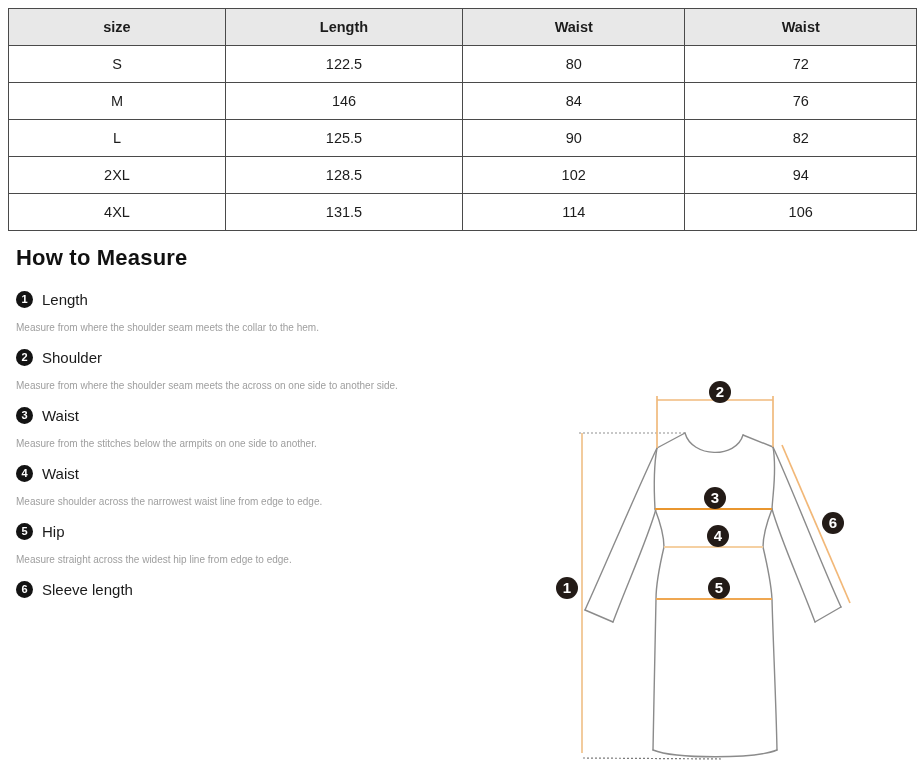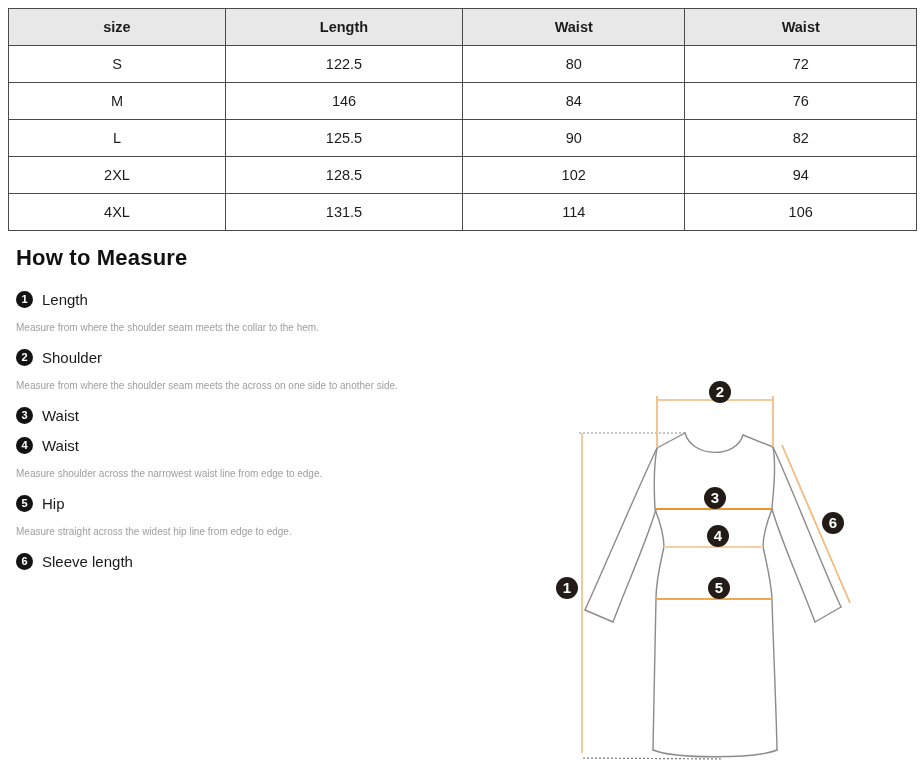--- a/index.html
+++ b/index.html
@@ -171,20 +171,21 @@
         <span class="measure-label">Shoulder</span>
       </div>
       <p class="measure-desc">Measure from where the shoulder seam meets the across on one side to another side.</p>
     </div>
 
     <div class="measure-item">
       <div class="measure-item-header">
         <span class="num-badge">3</span>
         <span class="measure-label">Waist</span>
       </div>
+      <p class="measure-desc">Measure from the stitches below the armpits on one side to another.</p>
     </div>
 
     <div class="measure-item">
       <div class="measure-item-header">
         <span class="num-badge">4</span>
         <span class="measure-label">Waist</span>
       </div>
       <p class="measure-desc">Measure shoulder across the narrowest waist line from edge to edge.</p>
     </div>
 

